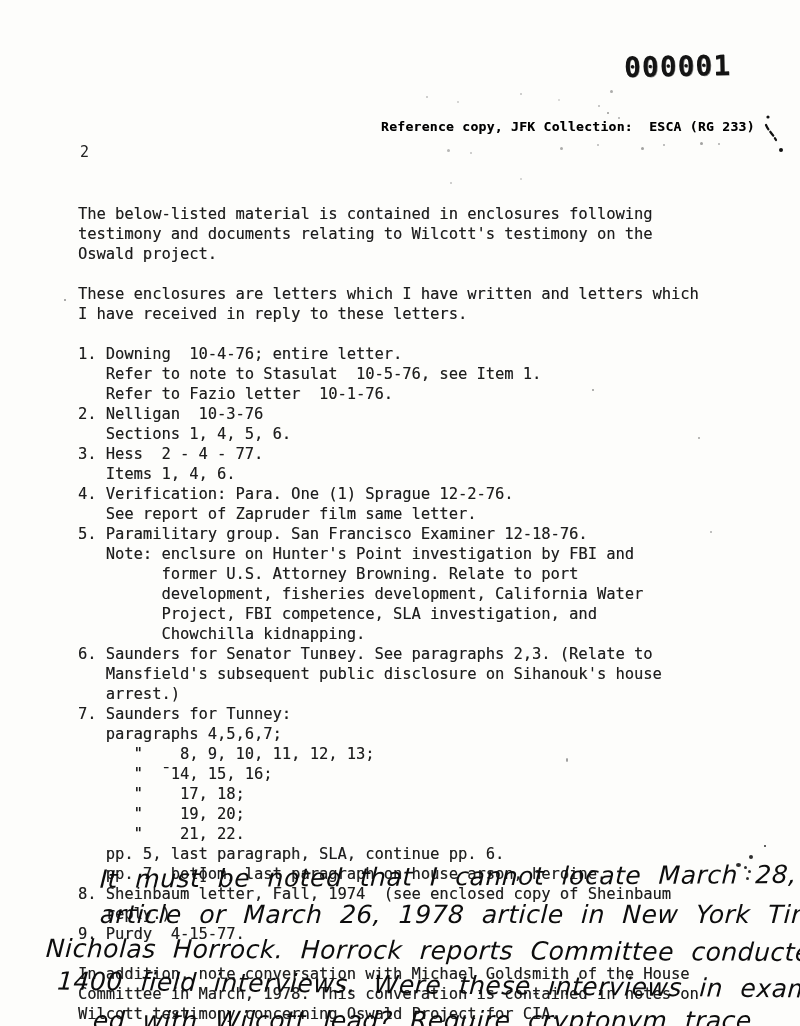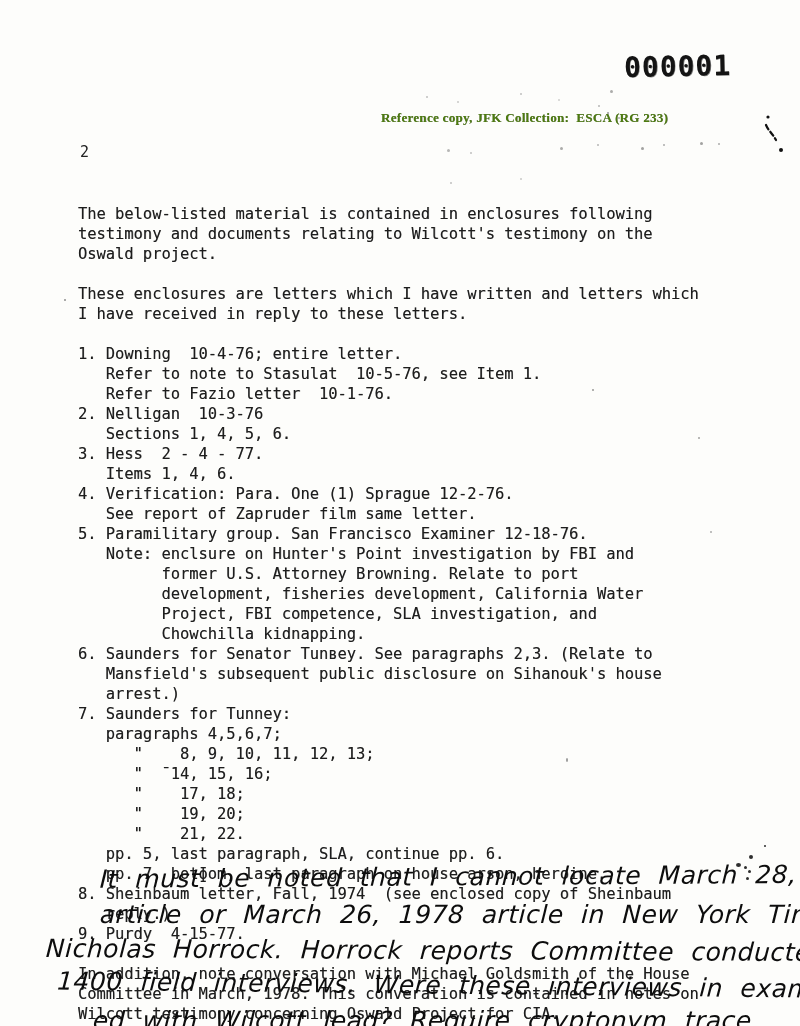--- a/index.html
+++ b/index.html
@@ -15,25 +15,24 @@
   
   .stamp{
     position:absolute;left:624px;top:50px;
     font-family:"DejaVu Sans Mono",monospace;
     font-weight:bold;font-size:28px;letter-spacing:1px;
     color:#141414;
     transform:rotate(-1.2deg);
     text-shadow:0.6px 0.4px 0.6px rgba(20,20,20,.55);
   }
   .ref-line{
-    position:absolute;left:381px;top:110px;
+    position:absolute;left:381px;top:119px;
     font-size:13px;font-weight:bold;letter-spacing:0.3px;
-    white-space:pre;color:#4d7c0f;
+    white-space:pre;color:#000000;
     text-shadow:0.3px 0 0 rgba(0,0,0,.5);
-    font-family:Liberation Serif, serif;
   }
   .page-number{
     position:absolute;left:80px;top:143px;
     font-size:15px;color:#222;
   }
   
   .typed{
     position:absolute;left:78px;top:204px;
     margin:0;
     font-family:"DejaVu Sans Mono","Liberation Mono",monospace;

